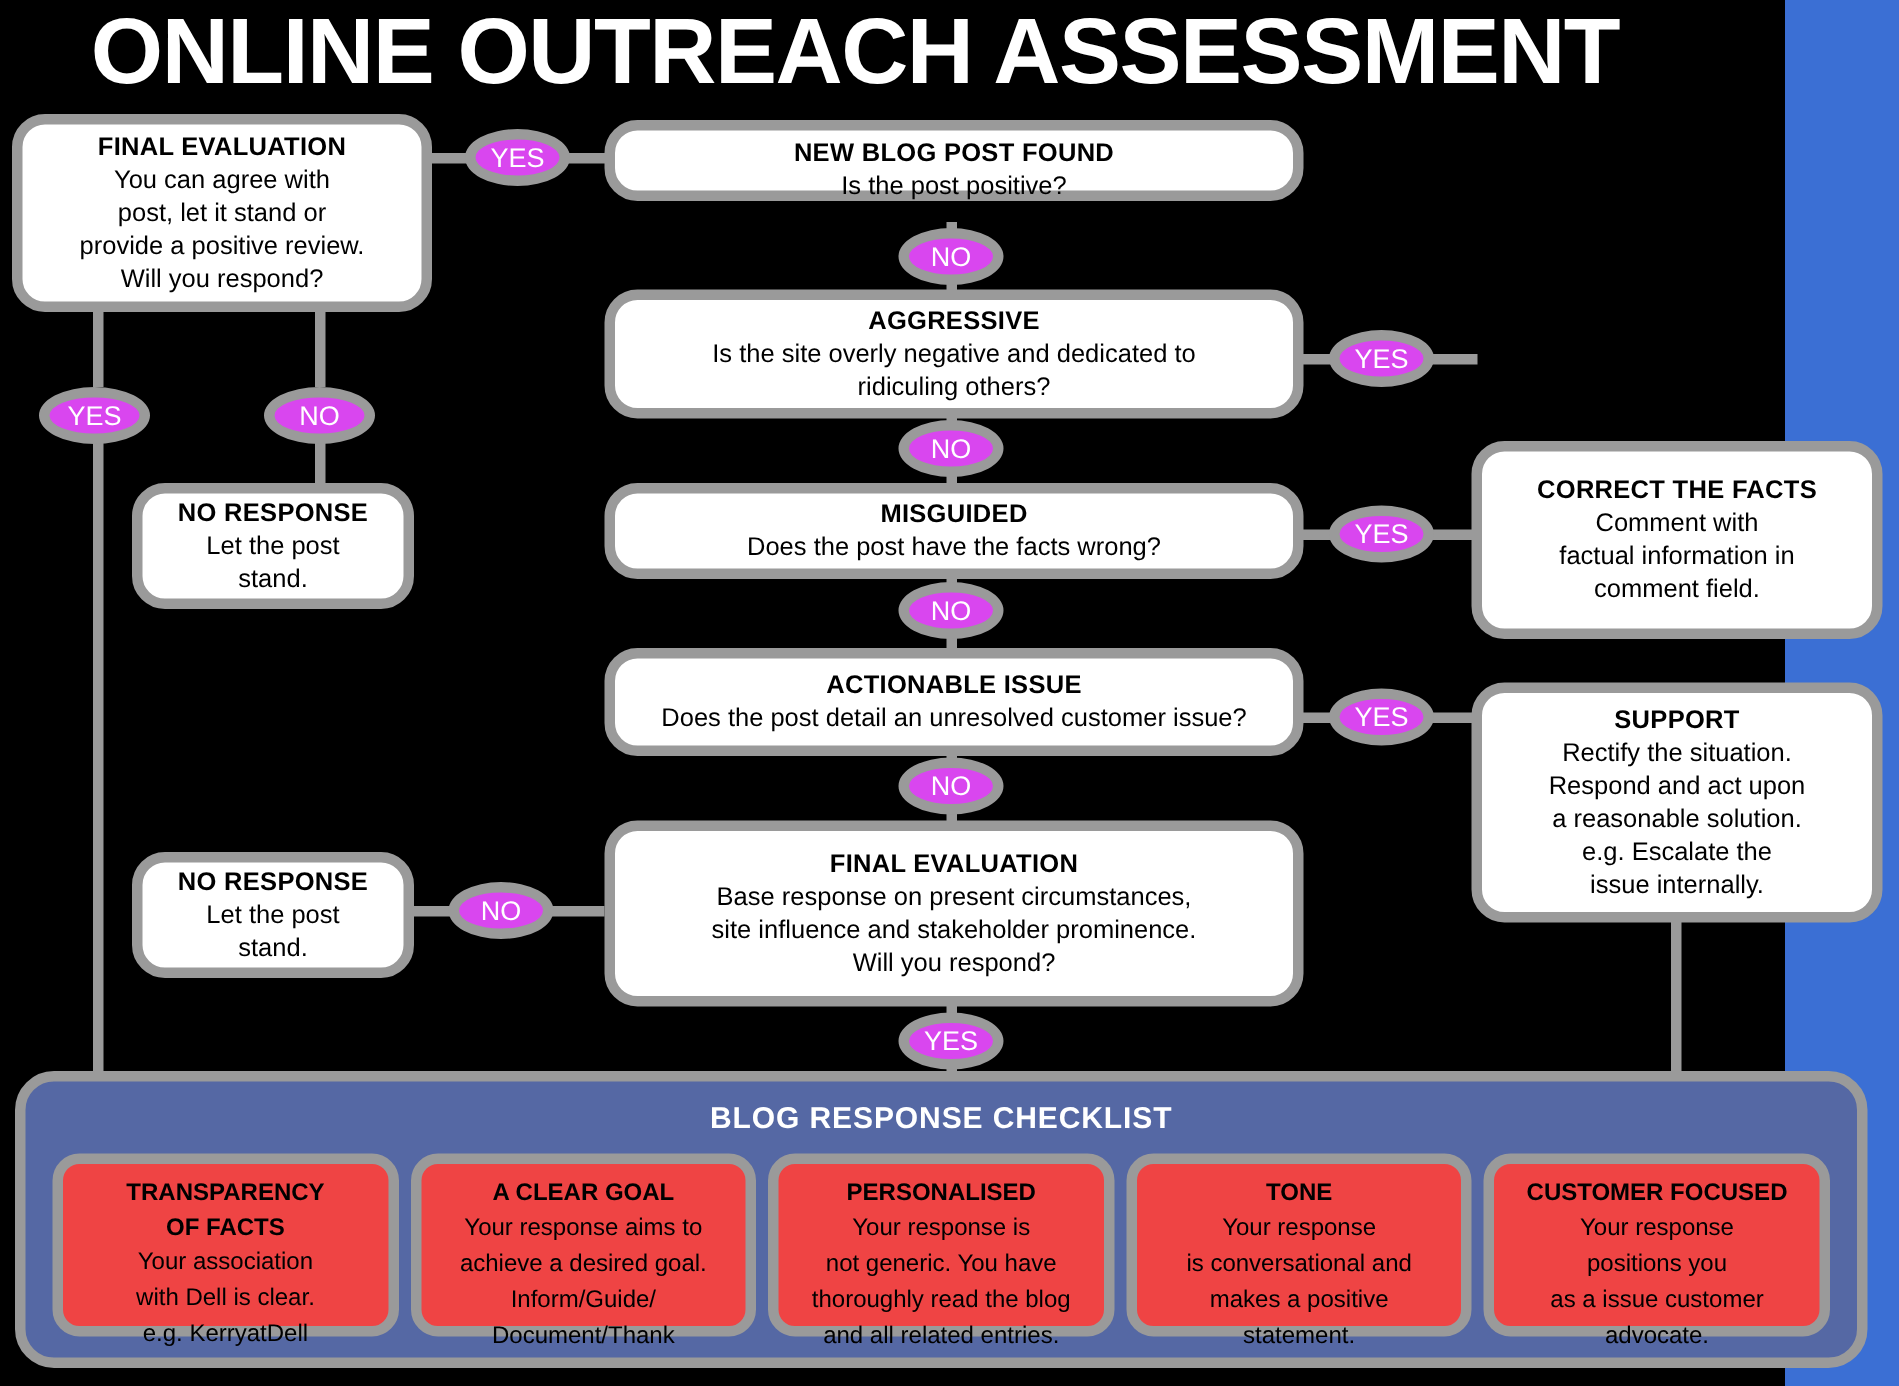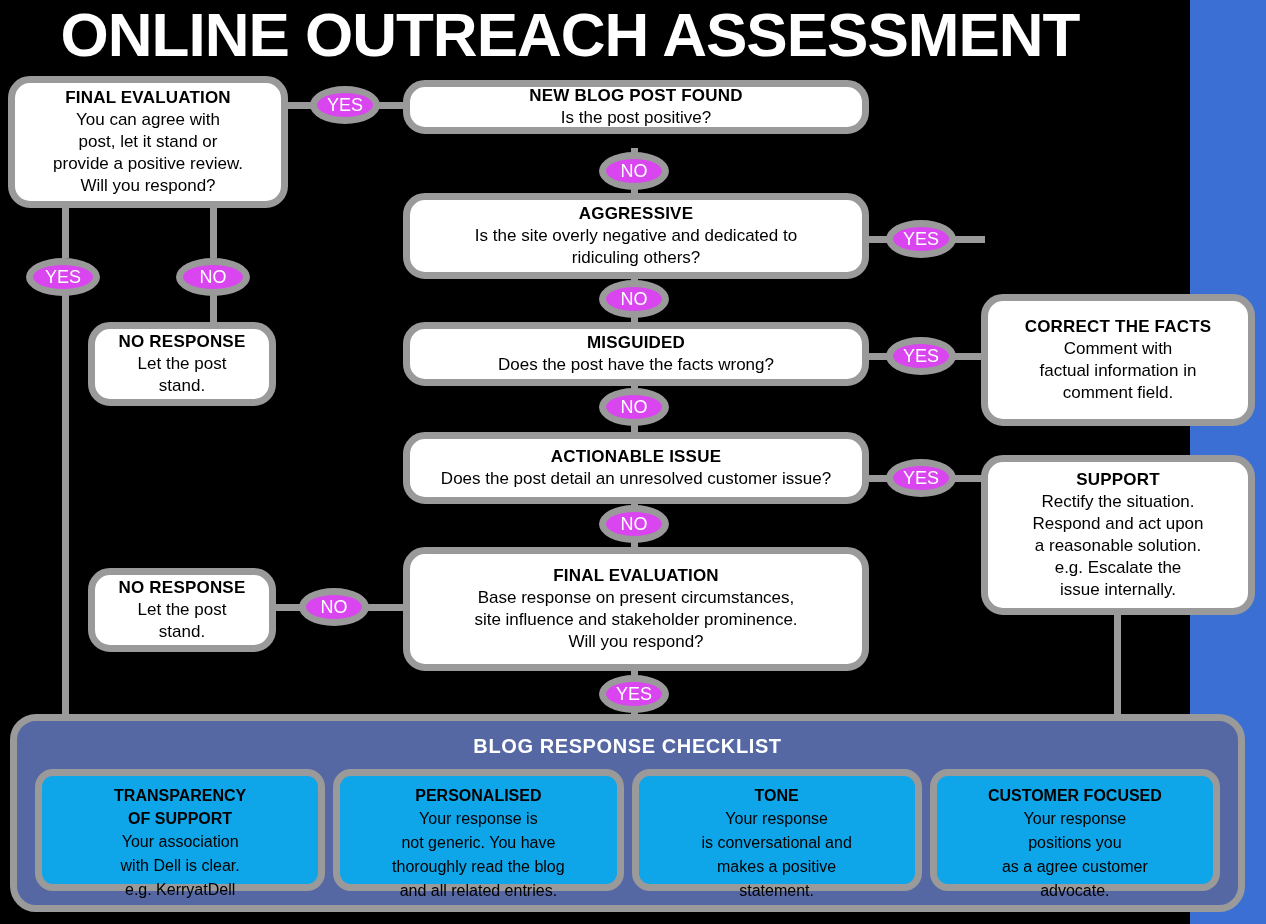--- a/index.html
+++ b/index.html
@@ -92,21 +92,21 @@
     letter-spacing: .6px;
   }
   .cl-row {
     position: absolute;
     left: 18px; right: 18px; top: 48px; bottom: 14px;
     display: flex;
     gap: 8px;
   }
   .cl-card {
     flex: 1 1 0;
-    background: #0ea5e9;
+    background: #ef4444;
     border: 7px solid #9a9a9a;
     border-radius: 18px;
     display: flex;
     flex-direction: column;
     align-items: center;
     justify-content: flex-start;
     text-align: center;
     padding: 8px 4px 4px;
     color: #000;
   }
@@ -160,21 +160,21 @@
   <div class="ln" style="left:1114px; top:614px; width:7px; height:110px;"></div>
 
   <div class="node" style="left:8px; top:76px; width:280px; height:132px;">
     <div class="ttl">FINAL  EVALUATION</div>
     <div class="body">You can agree with</div>
     <div class="body">post, let it stand or</div>
     <div class="body">provide a positive review.</div>
     <div class="body">Will you respond?</div>
   </div>
 
-  <div class="node" style="left:403px; top:80px; width:466px; height:54px;">
+  <div class="node" style="left:403px; top:80px; width:466px; height:54px;justify-content:space-between;">
     <div class="ttl">NEW BLOG POST FOUND</div>
     <div class="body">Is the post positive?</div>
   </div>
 
   <div class="node" style="left:403px; top:193px; width:466px; height:86px;">
     <div class="ttl">AGGRESSIVE</div>
     <div class="body">Is the site overly negative and dedicated to</div>
     <div class="body">ridiculing others?</div>
   </div>
 
@@ -246,42 +246,49 @@
 
   <div class="pill" style="left:299px; top:588px; width:70px; height:38px;">NO</div>
 
   <div class="pill" style="left:599px; top:675px; width:70px; height:38px;">YES</div>
 
   <div class="checklist" style="left:10px; top:714px; width:1235px; height:198px;">
     <div class="checklist-title">BLOG RESPONSE CHECKLIST</div>
     <div class="cl-row" id="cl-row">
         <div class="cl-card">
           <div class="ttl">TRANSPARENCY</div>
-          <div class="ttl">OF SUPPORT</div>
+          <div class="ttl">OF FACTS</div>
           <div class="body">Your association</div>
           <div class="body">with Dell is clear.</div>
           <div class="body">e.g. KerryatDell</div>
+        </div>
+        <div class="cl-card">
+          <div class="ttl">A CLEAR GOAL</div>
+          <div class="body">Your response aims to</div>
+          <div class="body">achieve a desired goal.</div>
+          <div class="body">Inform/Guide/</div>
+          <div class="body">Document/Thank</div>
         </div>
         <div class="cl-card">
           <div class="ttl">PERSONALISED</div>
           <div class="body">Your response is</div>
           <div class="body">not generic. You have</div>
           <div class="body">thoroughly read the blog</div>
           <div class="body">and all related entries.</div>
         </div>
         <div class="cl-card">
           <div class="ttl">TONE</div>
           <div class="body">Your response</div>
           <div class="body">is conversational and</div>
           <div class="body">makes a positive</div>
           <div class="body">statement.</div>
         </div>
         <div class="cl-card">
           <div class="ttl">CUSTOMER FOCUSED</div>
           <div class="body">Your response</div>
           <div class="body">positions you</div>
-          <div class="body">as a agree customer</div>
+          <div class="body">as a issue customer</div>
           <div class="body">advocate.</div>
         </div>
       </div>
   </div>
 
 </div>
 
 </body></html>

